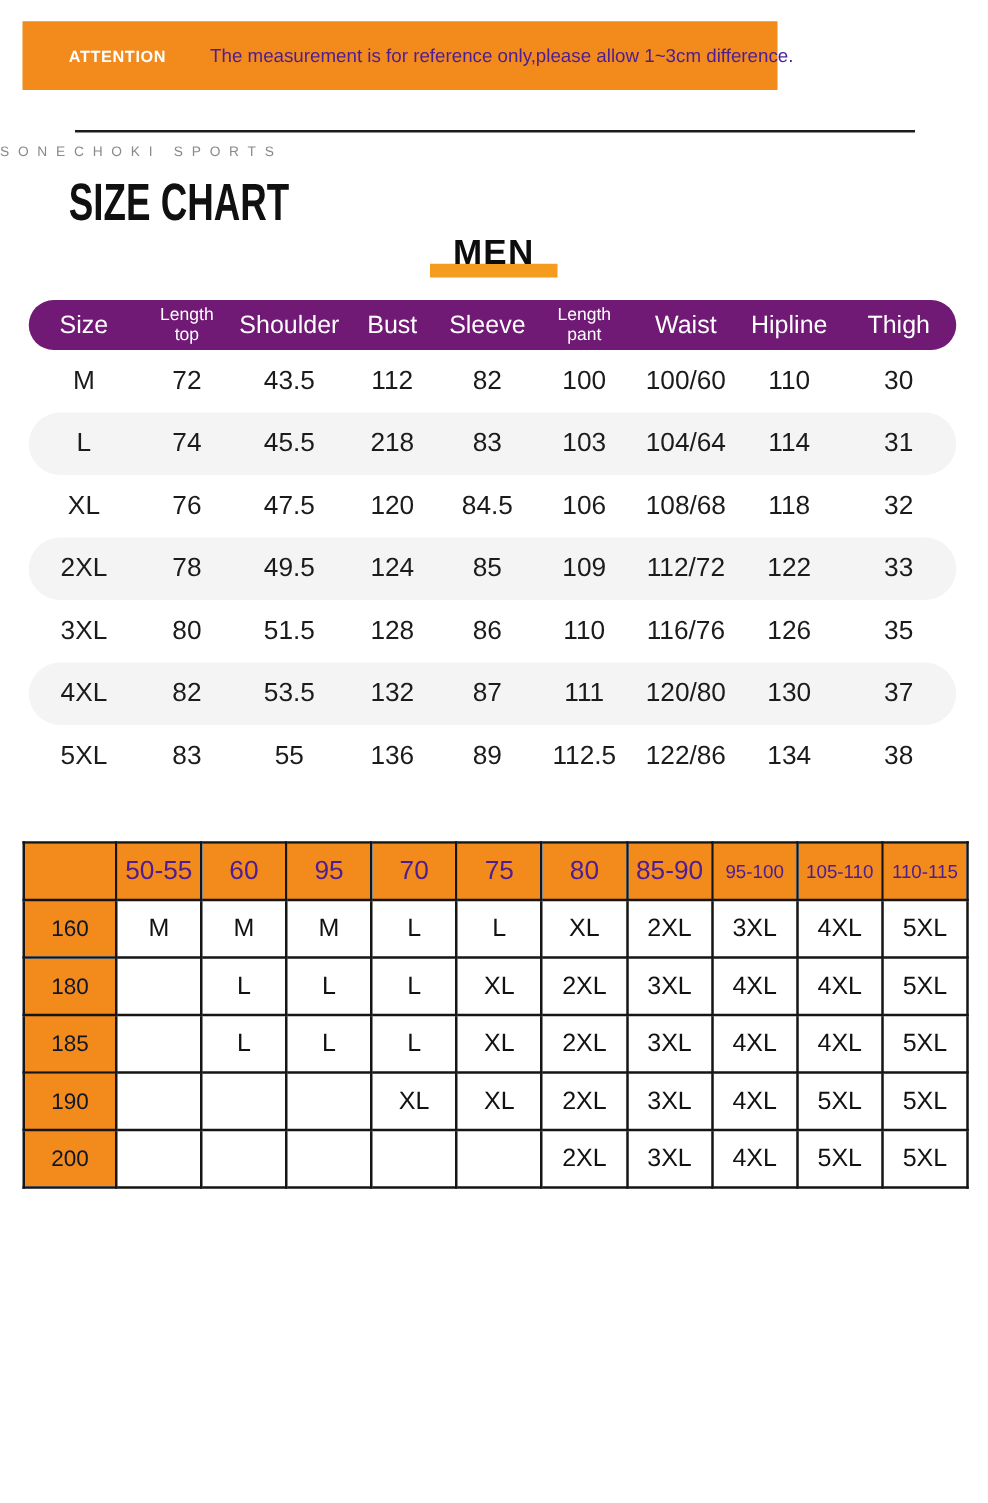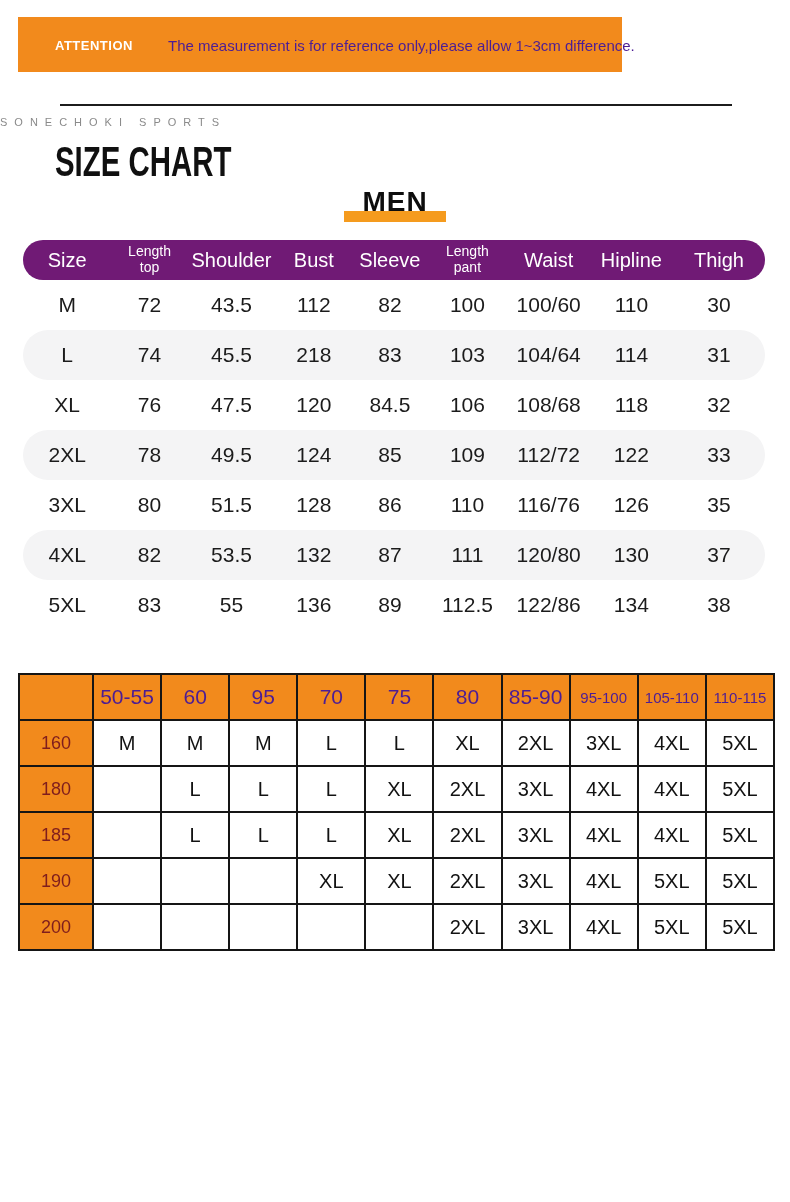--- a/index.html
+++ b/index.html
@@ -37,21 +37,21 @@
     font-size:21px;color:#1b1b1b;}
   .st-row.alt{background:#f4f4f5;border-radius:25px;}
   .st-row .cell{text-align:center;}
   
   .fit-table{position:absolute;top:673px;left:18px;width:757px;
     border-collapse:collapse;table-layout:fixed;}
   .fit-table th,.fit-table td{border:2px solid #151515;height:44px;text-align:center;
     vertical-align:middle;padding:0;overflow:hidden;}
   .fit-table thead th{background:#F28A1C;color:#4c1d95;font-weight:400;font-size:21px;}
   .fit-table thead th.small{font-size:15px;}
-  .fit-table tbody th{background:#F28A1C;color:#7f1d1d;font-weight:400;font-size:18px;}
+  .fit-table tbody th{background:#F28A1C;color:#0f172a;font-weight:400;font-size:18px;}
   .fit-table td{font-size:20px;color:#121212;background:#fff;}
 </style>
 </head>
 <body>
 
 <div class="banner">
   <span class="banner-label">ATTENTION</span>
   <span class="banner-msg">The measurement is for reference only,please allow 1~3cm difference.</span>
 </div>
 

